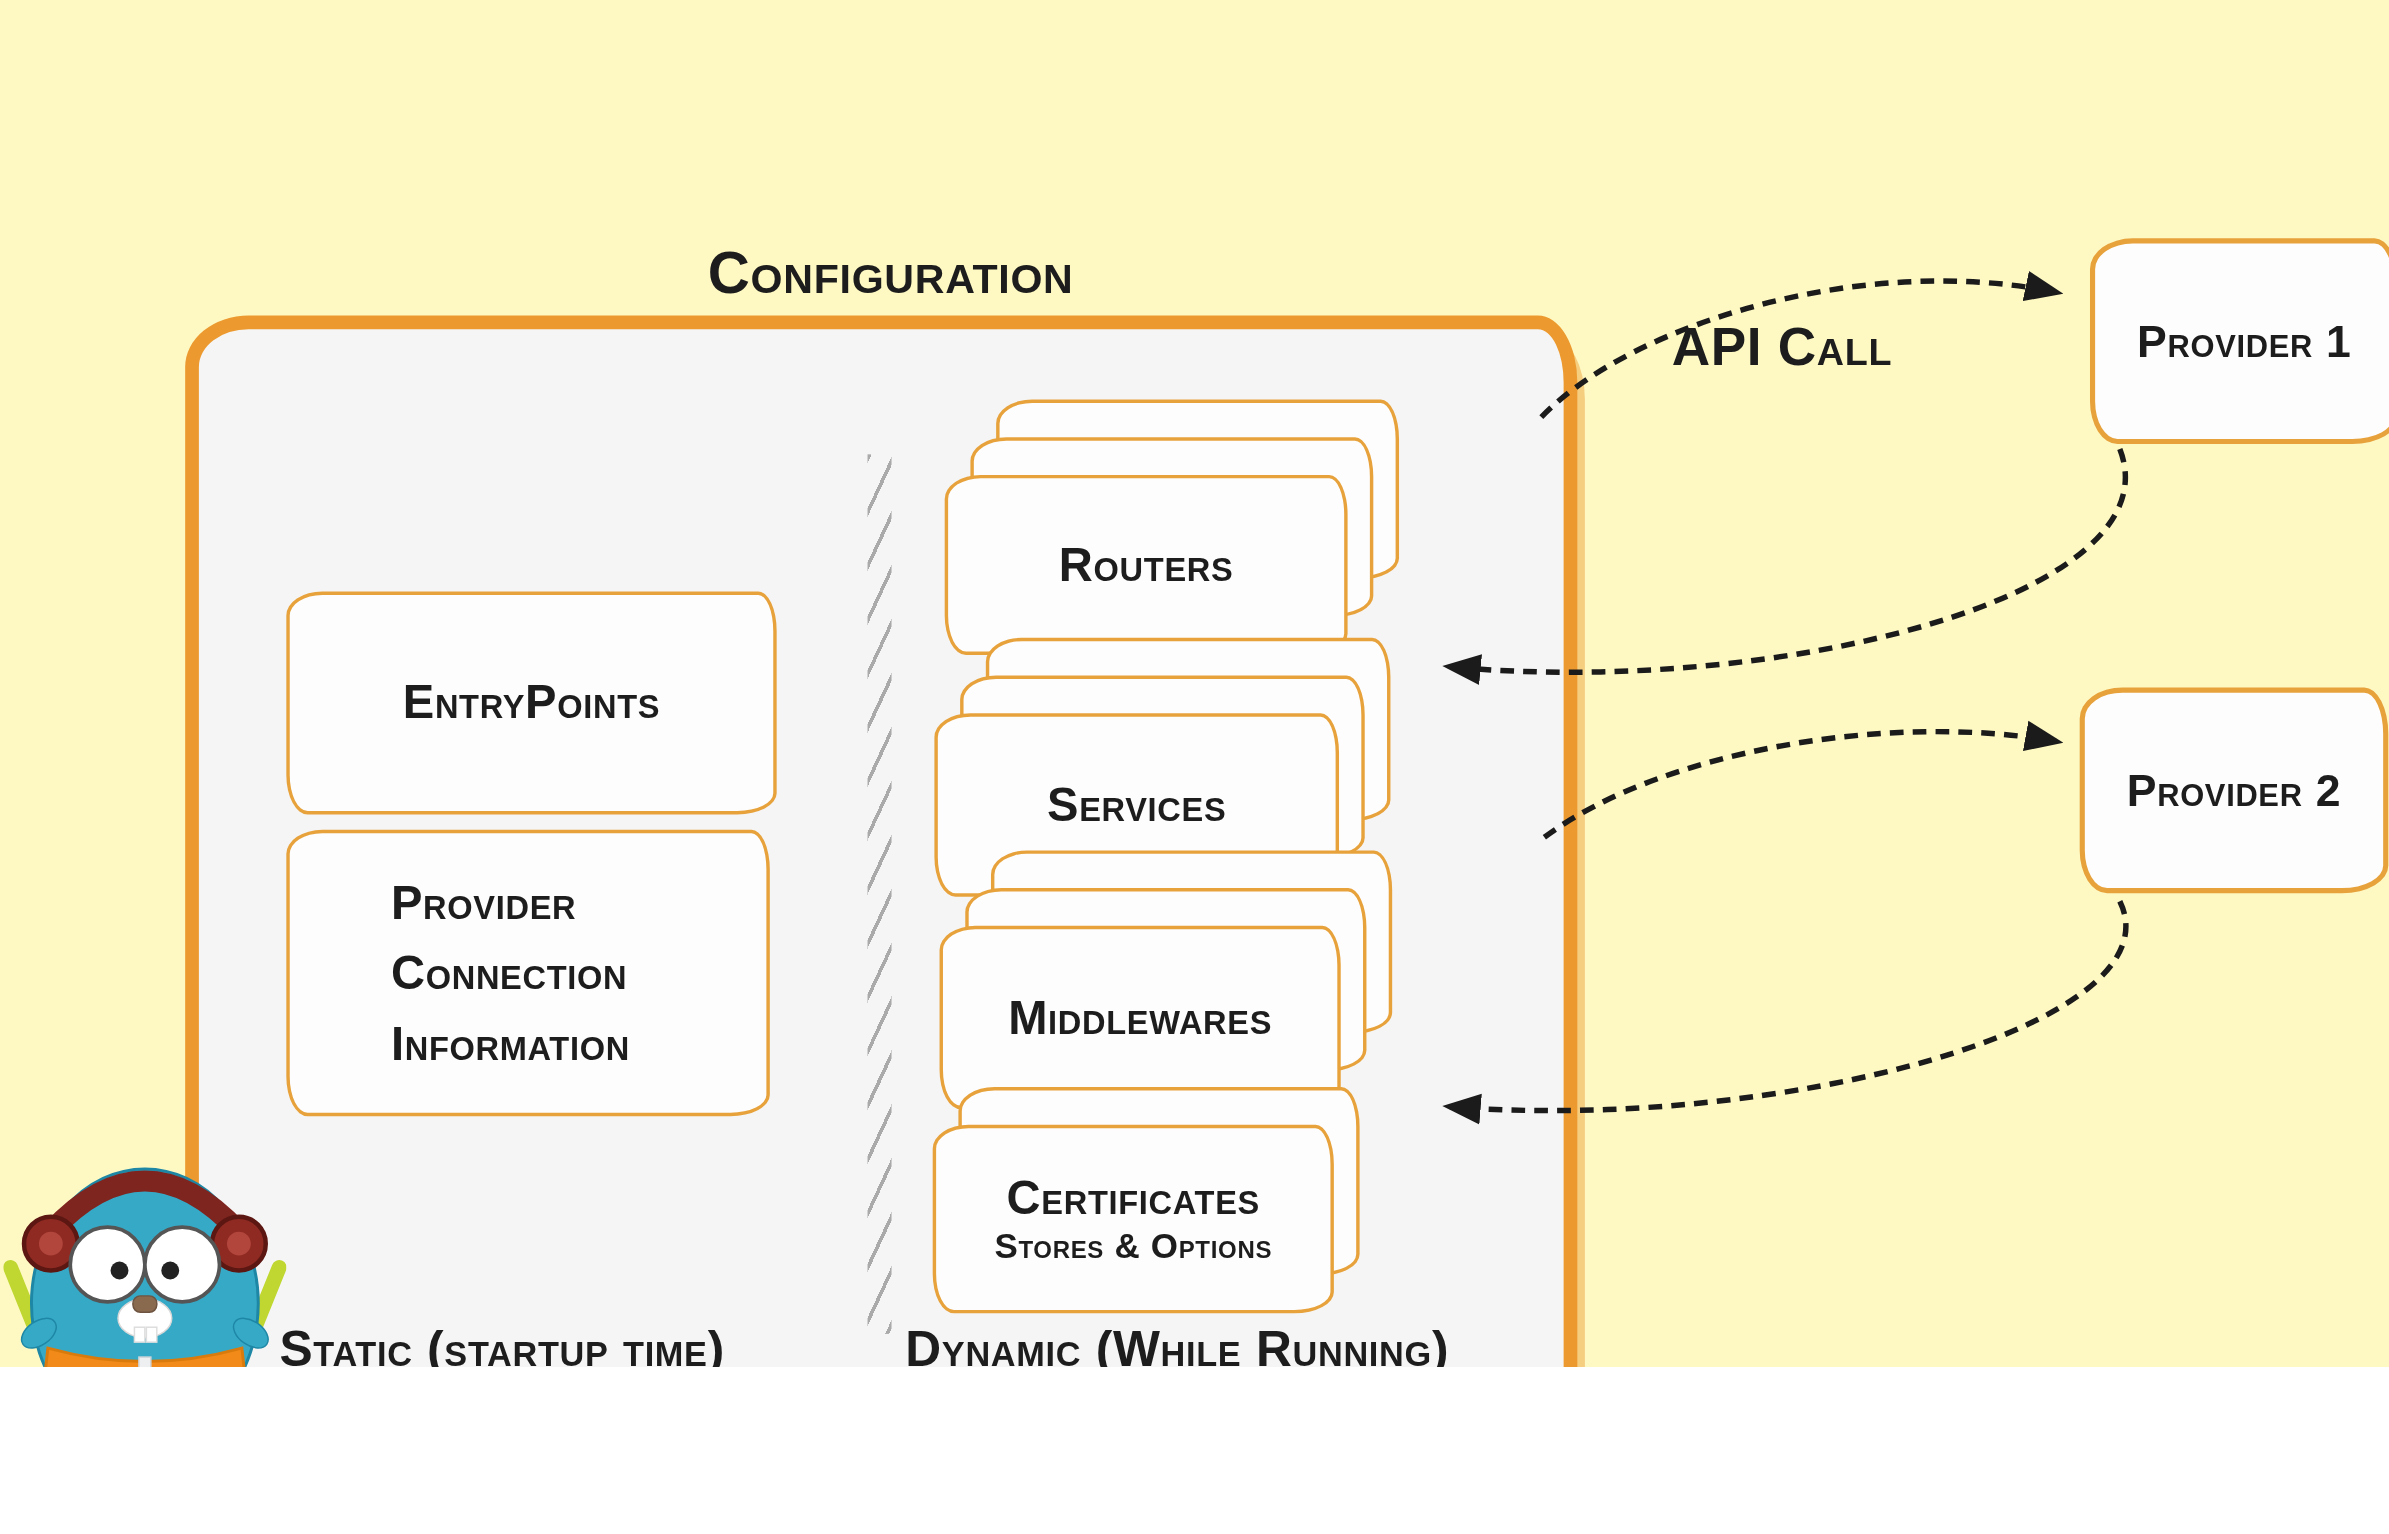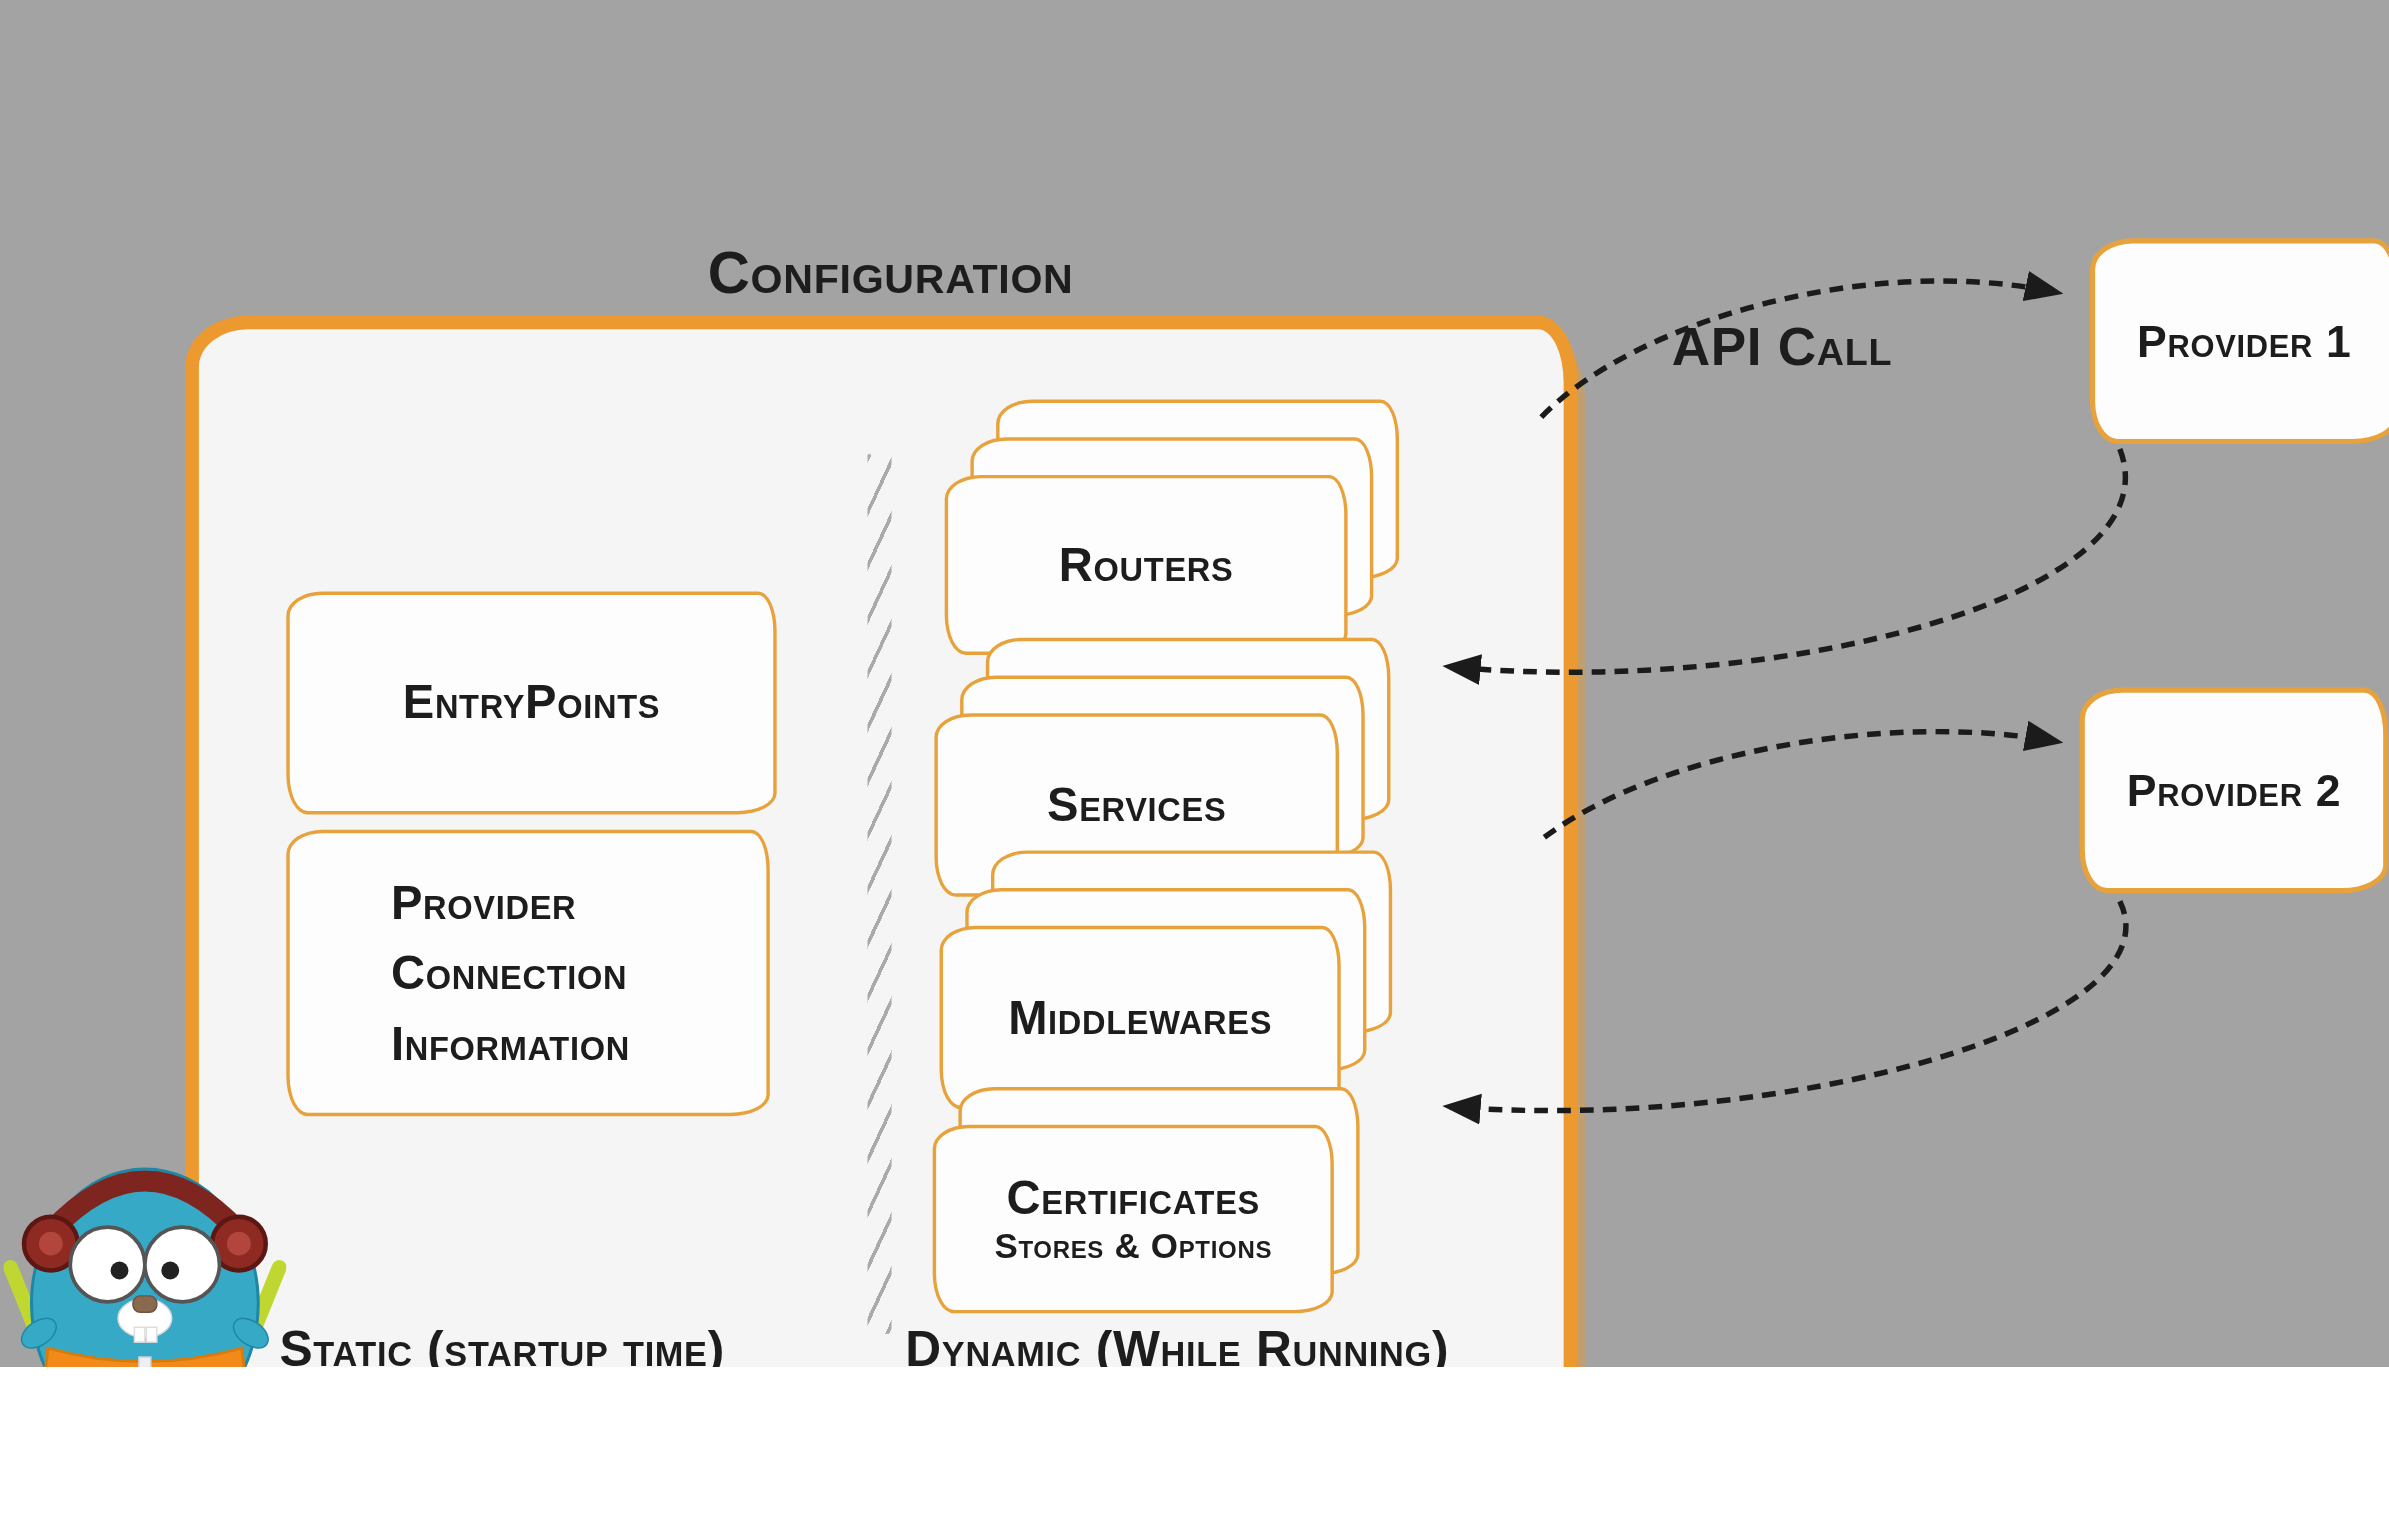--- a/index.html
+++ b/index.html
@@ -1,16 +1,16 @@
 <!DOCTYPE html>
 <html style="font-size:14px"><head>
 <meta charset="utf-8">
 <style>
   html,body{margin:0;padding:0;background:#ffffff;}
-  .stage{position:relative;width:2389px;height:1367px;background:#a3a3a3;overflow:hidden;}
+  .stage{position:relative;width:2389px;height:1367px;background:#fef9c3;overflow:hidden;}
   .canvas{position:absolute;left:0;top:0;width:1394px;height:895px;
           transform:scale(1.7145);transform-origin:0 0;
           font-family:"Liberation Sans",sans-serif;color:#1d1d1d;}
   .sc{font-variant:small-caps;letter-spacing:0.4px;font-weight:600;}
   .abs{position:absolute;}
 
   
   .config-panel{left:108px;top:184px;width:796px;height:664px;background:#f5f5f5;
     border:8px solid #EC9A2F;
     border-radius:37px 23px 34px 27px / 30px 39px 25px 36px;

